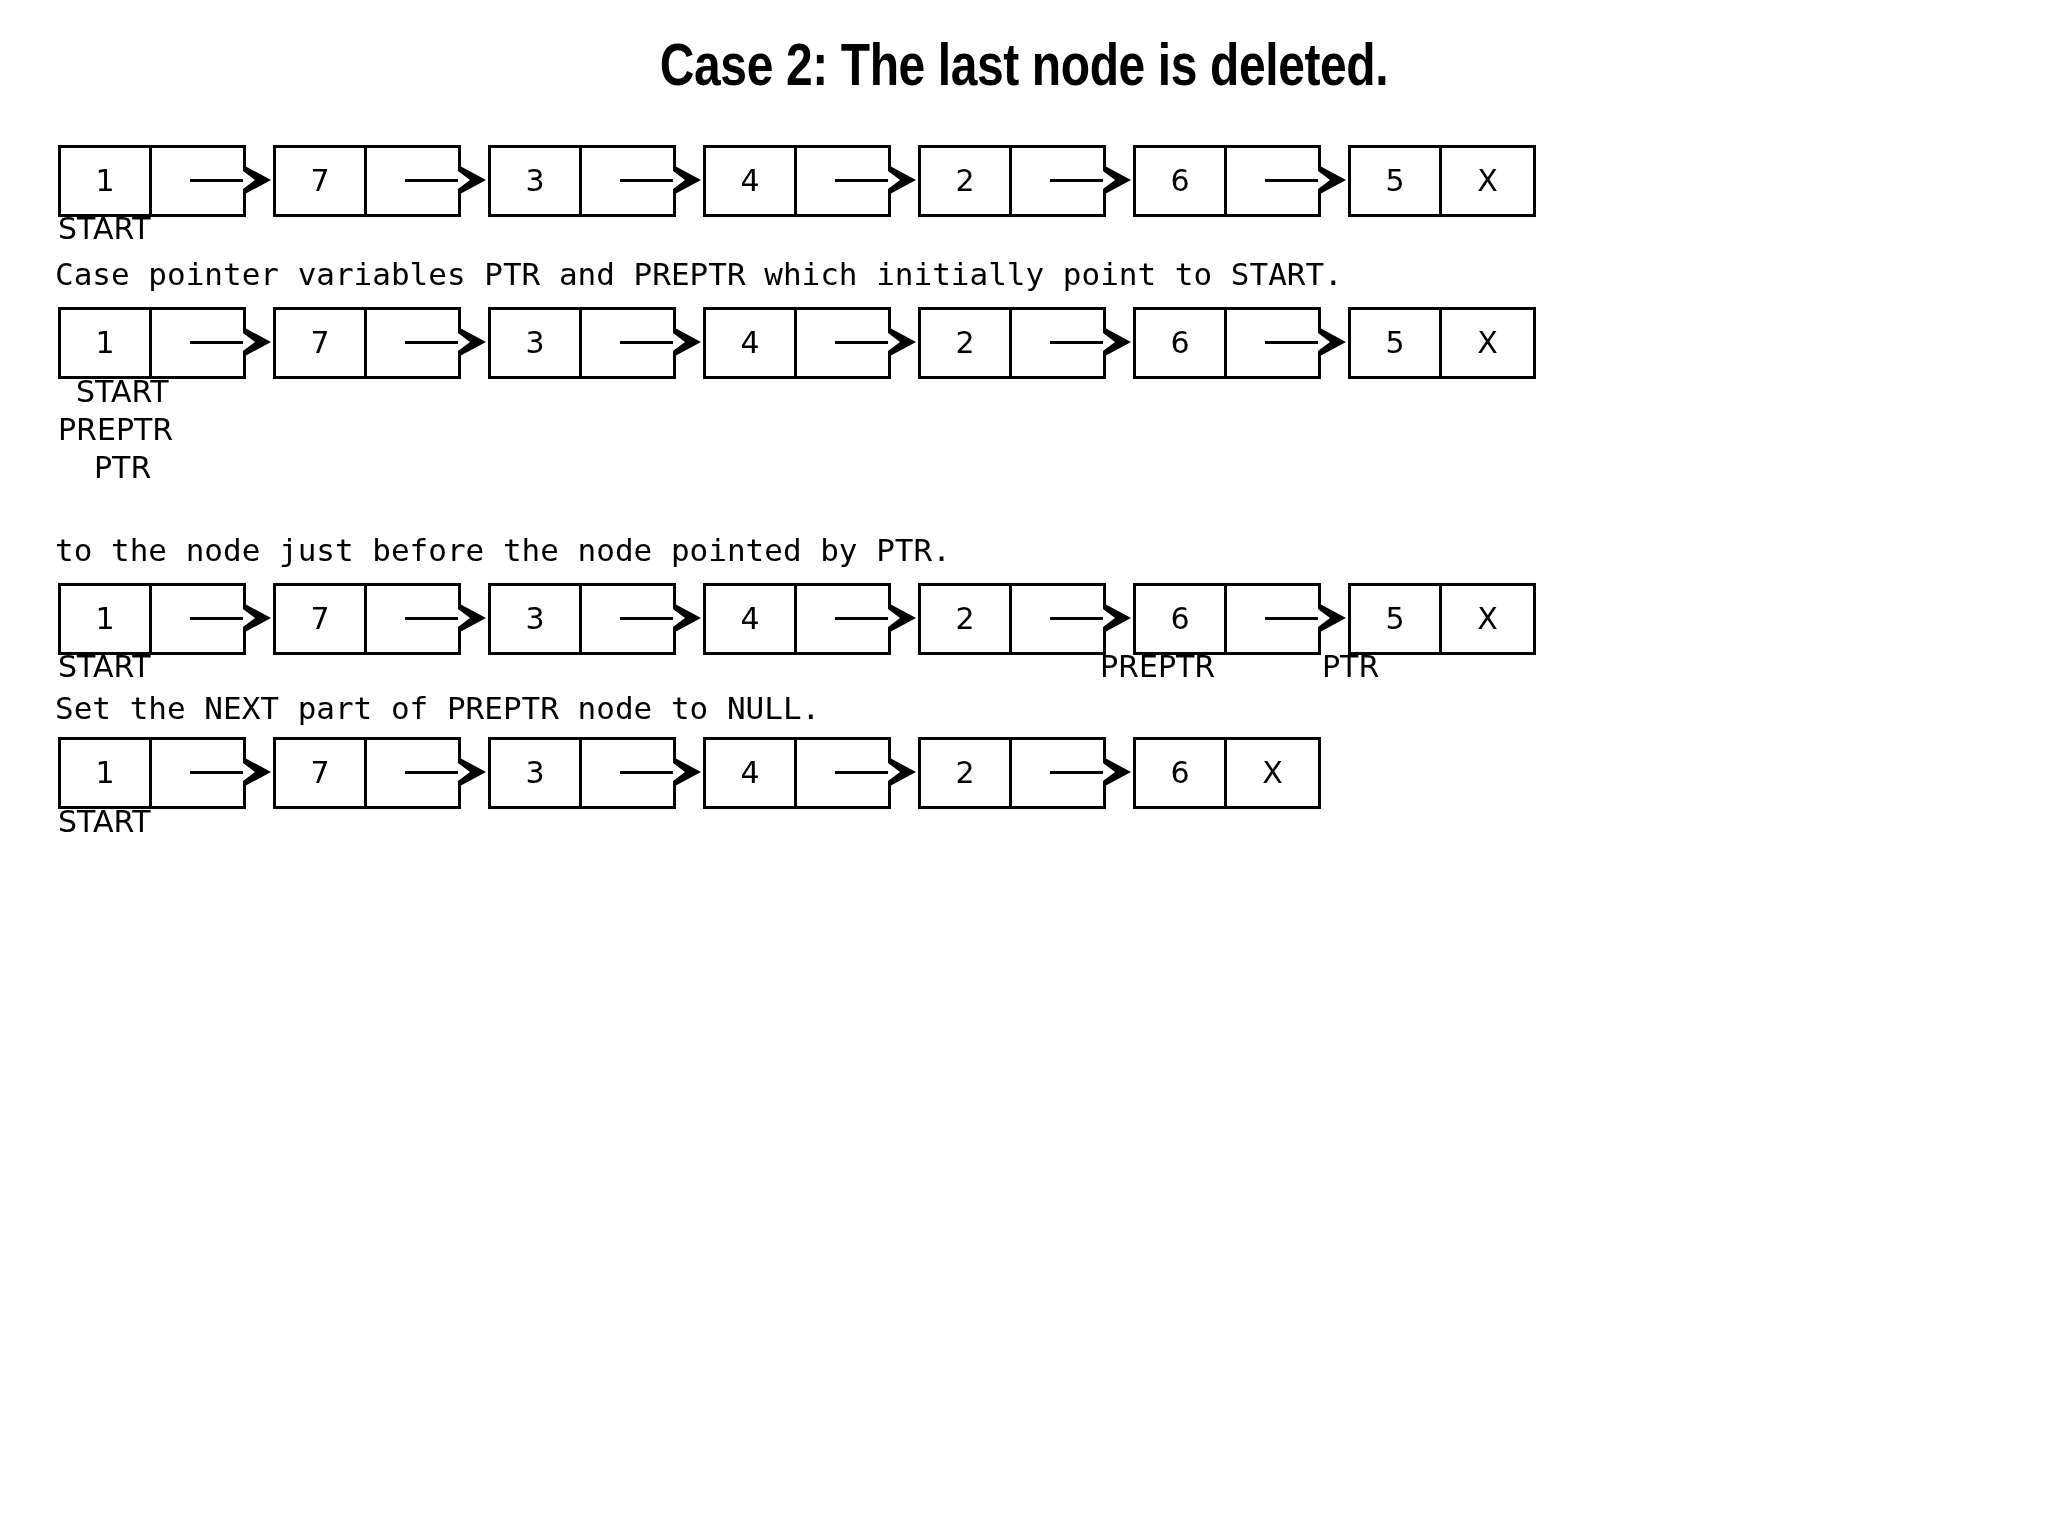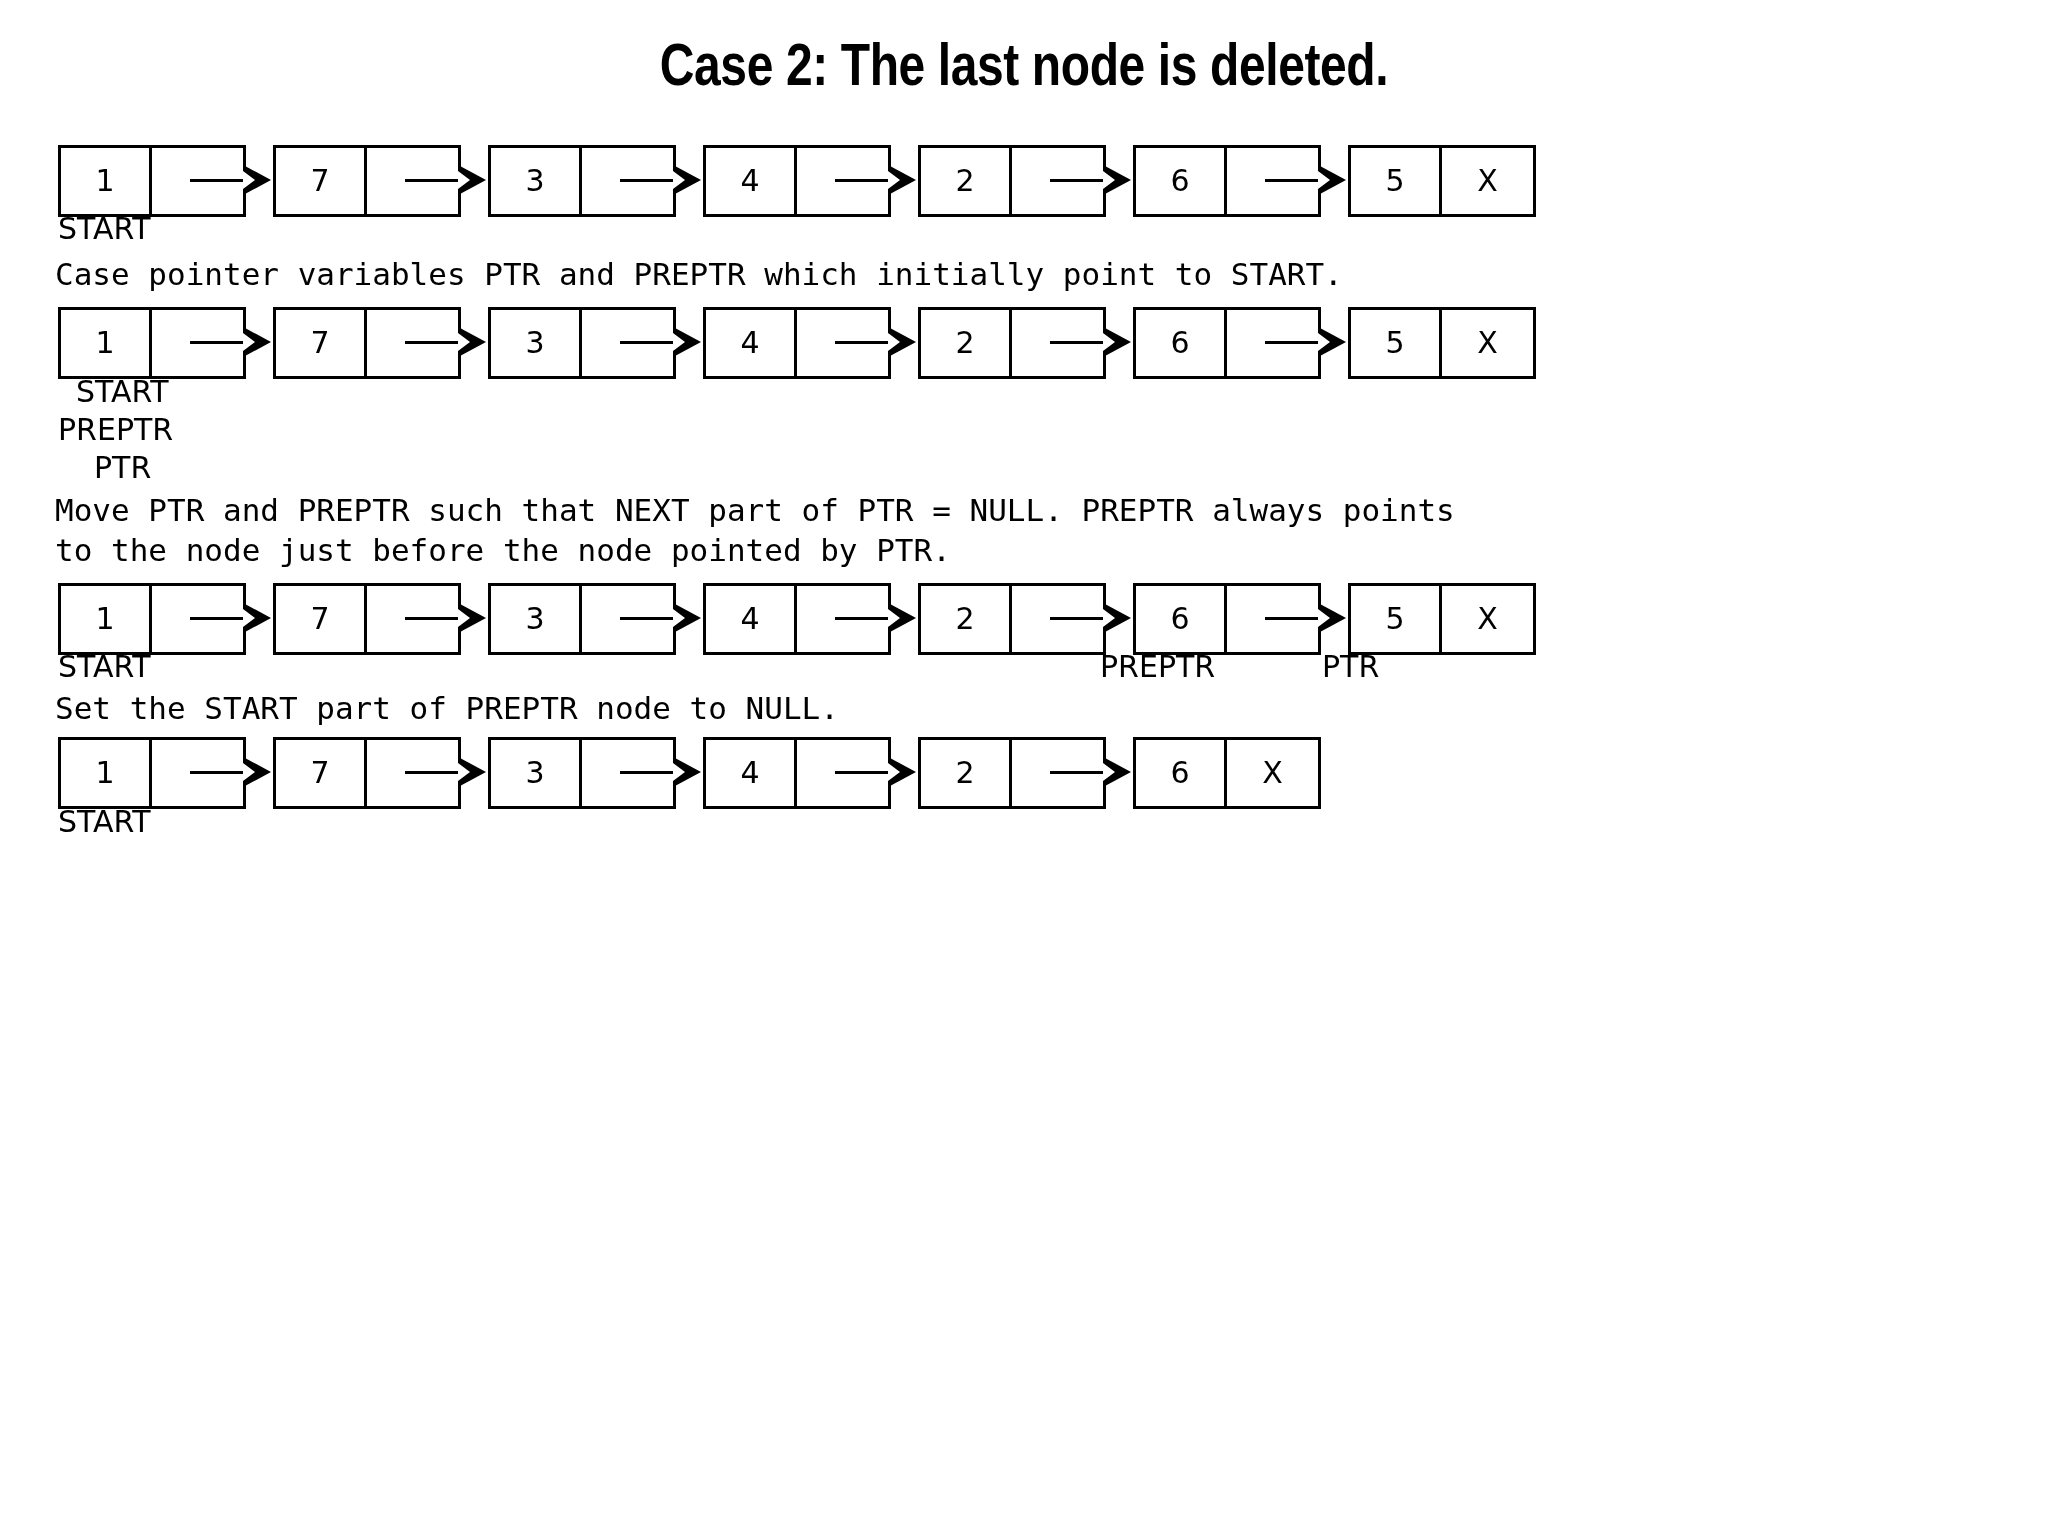--- a/index.html
+++ b/index.html
@@ -193,21 +193,20 @@
       <div class="arrowhead" style="left: 1320px;"></div>
       <div class="node" style="left: 1348px; width: 188px;">
         <div class="cell data">5</div>
         <div class="cell next">X</div>
       </div>
     </div>
   <div class="label" style="left:76px;top:375px;">START</div>
   <div class="label" style="left:58px;top:413px;">PREPTR</div>
   <div class="label" style="left:94px;top:451px;">PTR</div>
 
-  <div class="para" style="left:55px;top:491px;">Move PTR and PREPTR such that NEXT part of PTR = NULL. PREPTR always points</div>
   <div class="para" style="left:55px;top:531px;text-align:right;">to the node just before the node pointed by PTR.</div>
 
   <div class="list-row" id="row-2" style="top: 583px;">
       <div class="node" style="left: 58px; width: 188px;">
         <div class="cell data">1</div>
         <div class="cell next"></div>
       </div>
       <div class="link" style="left: 190px; width: 57px;"></div>
       <div class="arrowhead" style="left: 245px;"></div>
       <div class="node" style="left: 273px; width: 188px;">
@@ -242,21 +241,21 @@
       <div class="arrowhead" style="left: 1320px;"></div>
       <div class="node" style="left: 1348px; width: 188px;">
         <div class="cell data">5</div>
         <div class="cell next">X</div>
       </div>
     </div>
   <div class="label" style="left:58px;top:650px;">START</div>
   <div class="label" style="left:1100px;top:650px;">PREPTR</div>
   <div class="label" style="left:1322px;top:650px;">PTR</div>
 
-  <div class="para" style="left:55px;top:689px;">Set the START part of PREPTR node to NULL.</div>
+  <div class="para" style="left:55px;top:689px;">Set the NEXT part of PREPTR node to NULL.</div>
 
   <div class="list-row" id="row-3" style="top: 737px;">
       <div class="node" style="left: 58px; width: 188px;">
         <div class="cell data">1</div>
         <div class="cell next"></div>
       </div>
       <div class="link" style="left: 190px; width: 57px;"></div>
       <div class="arrowhead" style="left: 245px;"></div>
       <div class="node" style="left: 273px; width: 188px;">
         <div class="cell data">7</div>

